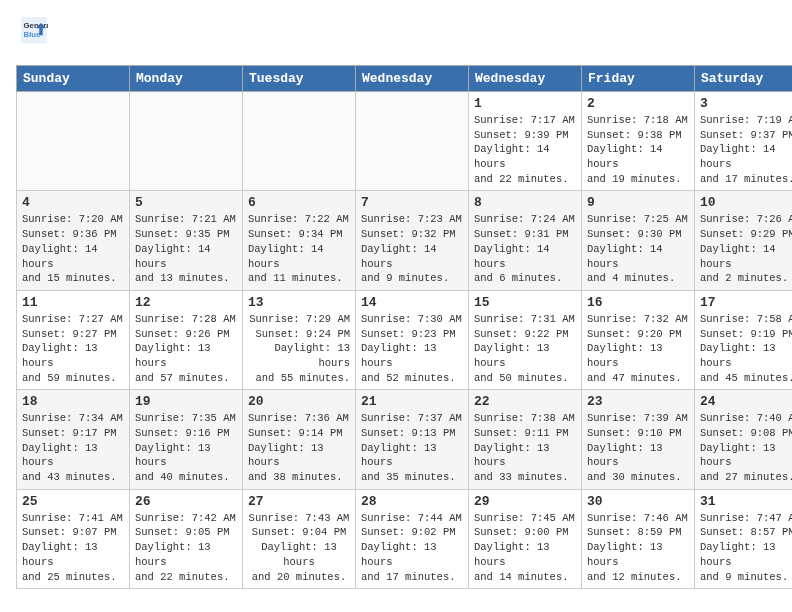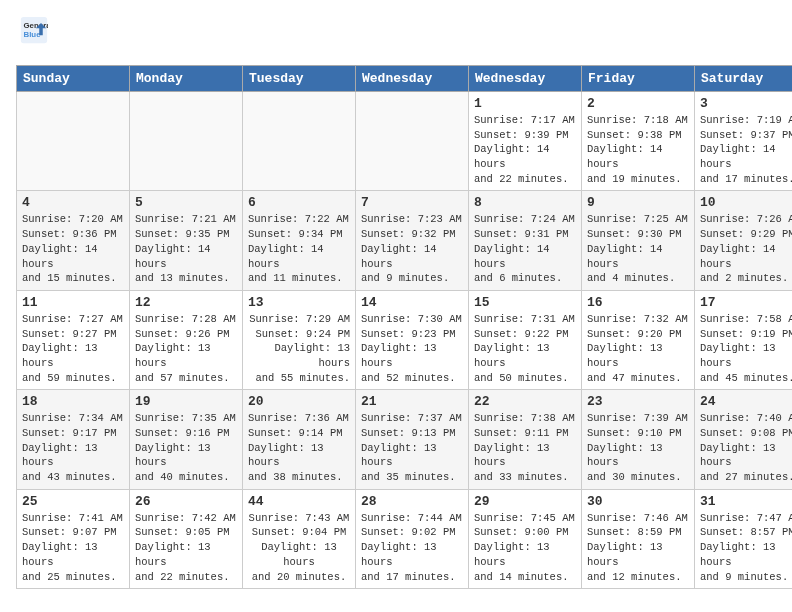--- a/index.html
+++ b/index.html
@@ -239,21 +239,21 @@
 and 25 minutes.</div>
         </td>
         <td>
           <div class="day-num">26</div>
           <div class="day-info" style="white-space: pre-line;">Sunrise: 7:42 AM
 Sunset: 9:05 PM
 Daylight: 13 hours
 and 22 minutes.</div>
         </td>
         <td>
-          <div class="day-num">44</div>
+          <div class="day-num">27</div>
           <div class="day-info" style="white-space: pre-line; text-align: center;">Sunrise: 7:43 AM
 Sunset: 9:04 PM
 Daylight: 13 hours
 and 20 minutes.</div>
         </td>
         <td>
           <div class="day-num">28</div>
           <div class="day-info" style="white-space: pre-line;">Sunrise: 7:44 AM
 Sunset: 9:02 PM
 Daylight: 13 hours

